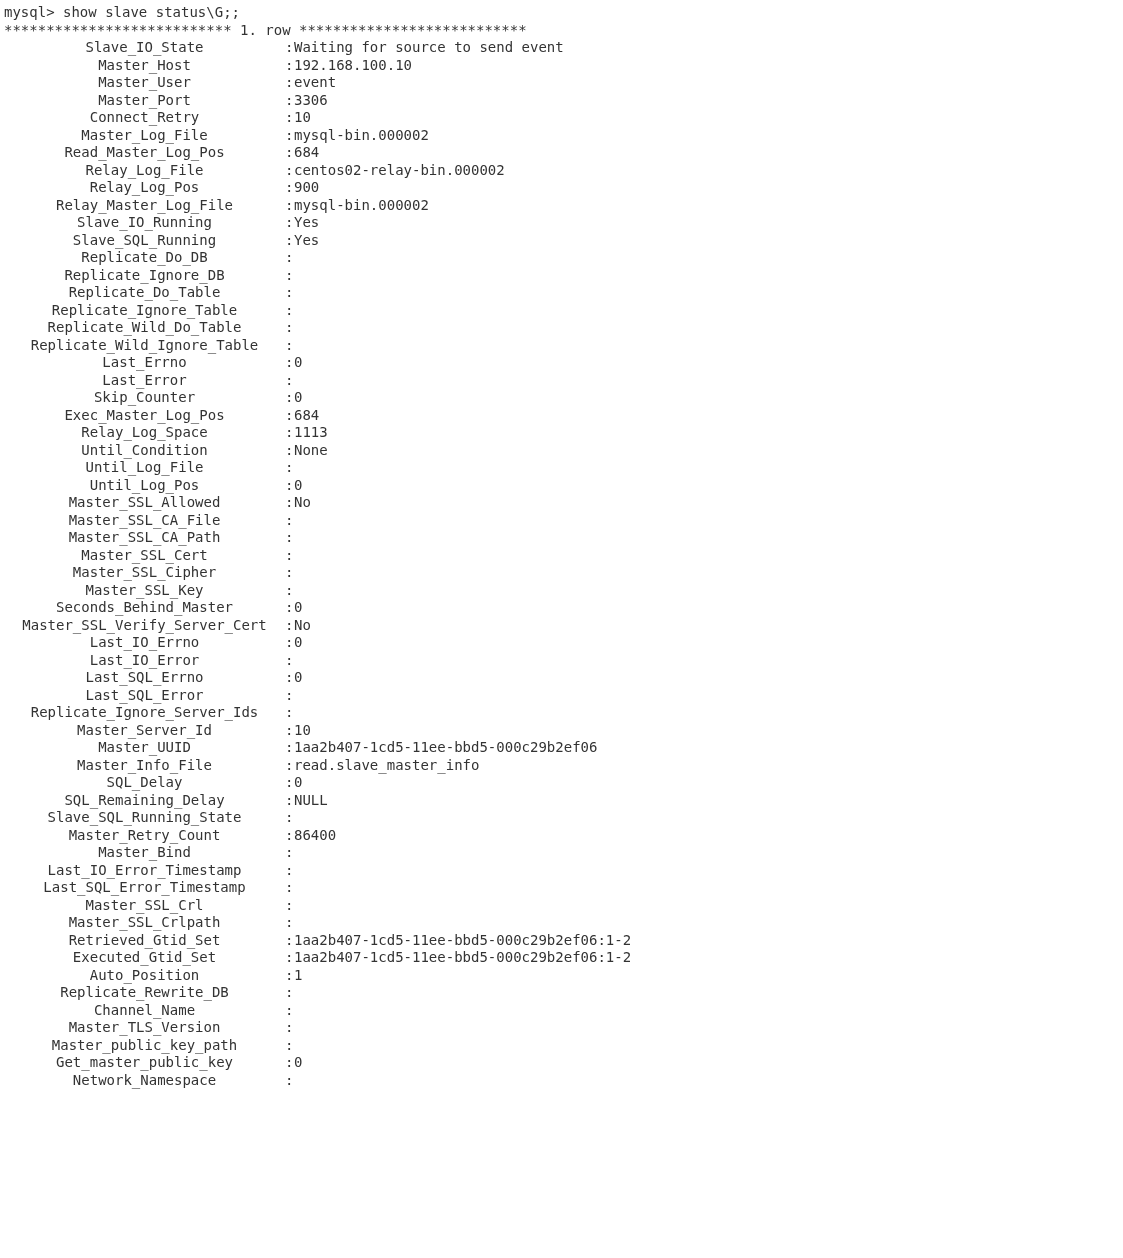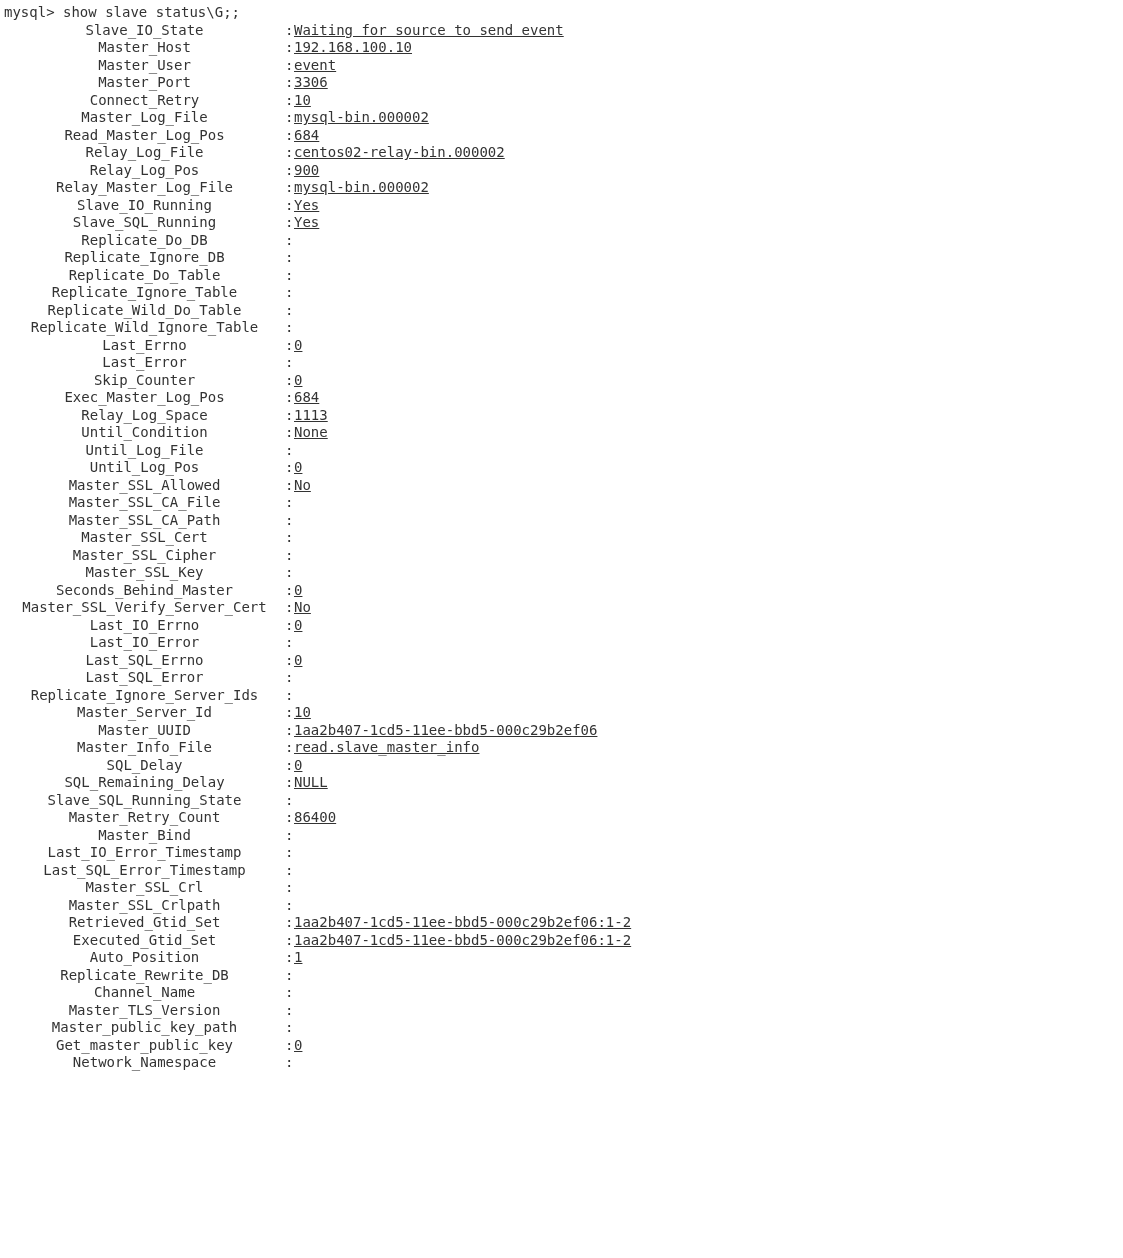--- a/index.html
+++ b/index.html
@@ -26,31 +26,31 @@
     width: 281px;               
     text-align: center;
     box-sizing: border-box;
   }
   .sep {
     width: 9px;
     text-align: left;
   }
   .val {
     text-align: center;
-    text-decoration: underline;
   }
   .line {
     white-space: pre;
   }
 </style>
 </head>
 <body>
 
 <div class="wrap">
   <div class="line">mysql&gt; show slave status\G;;</div>
+  <div class="line">*************************** 1. row ***************************</div>
   <div id="rows">
       <div class="row">
         <span class="key">Slave_IO_State</span>
         <span class="sep">:</span>
         <span class="val"> Waiting for source to send event</span>
       </div>
       <div class="row">
         <span class="key">Master_Host</span>
         <span class="sep">:</span>
         <span class="val"> 192.168.100.10</span>

